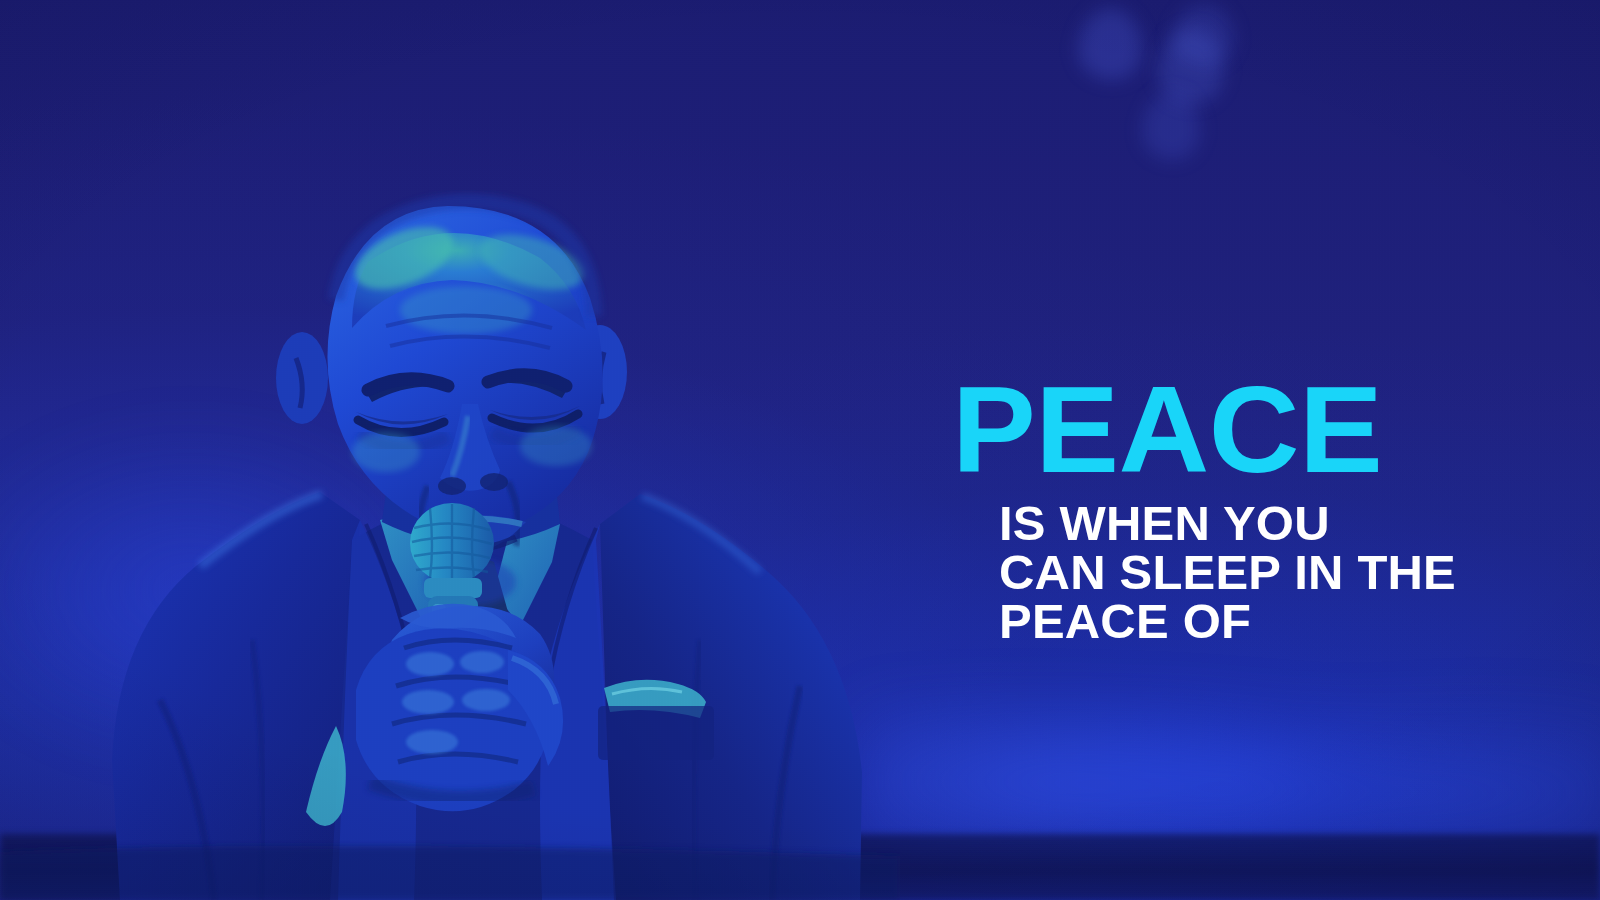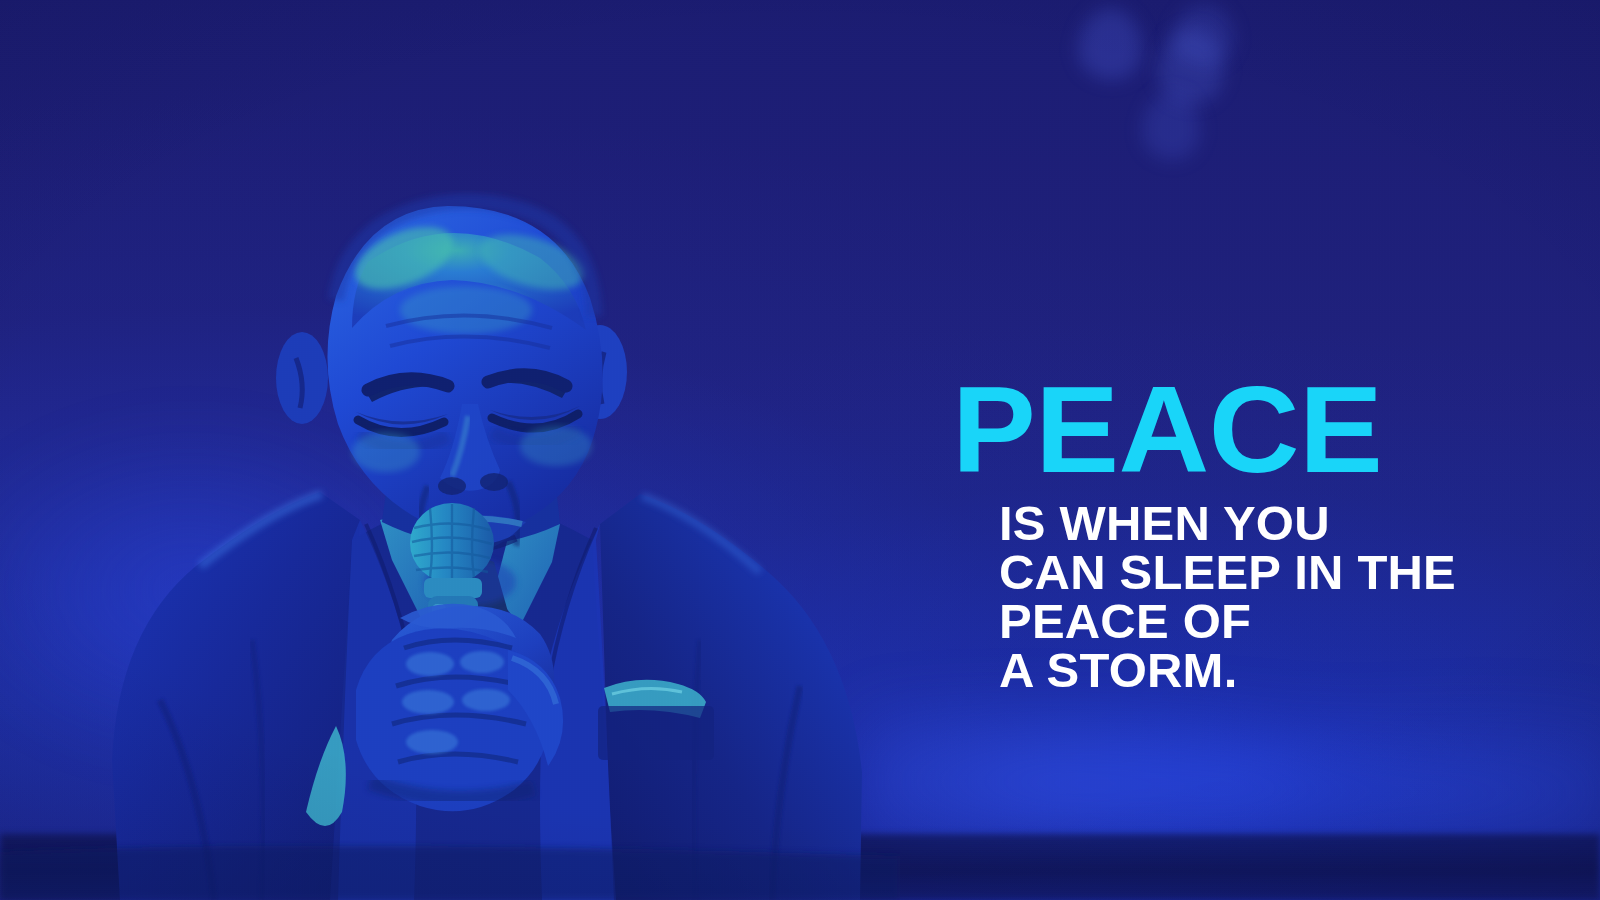--- a/index.html
+++ b/index.html
@@ -334,17 +334,16 @@
 
   <div class="grain"></div>
   <div class="vignette"></div>
 
   <div class="copy">
     <span class="headline">PEACE</span>
     <div class="sub-wrap">
       <span class="subline">IS WHEN YOU</span>
       <span class="subline">CAN SLEEP IN THE</span>
       <span class="subline">PEACE OF</span>
-      <span class="subline">A STORM.</span>
     </div>
   </div>
 
 </div>
 
 </body></html>

